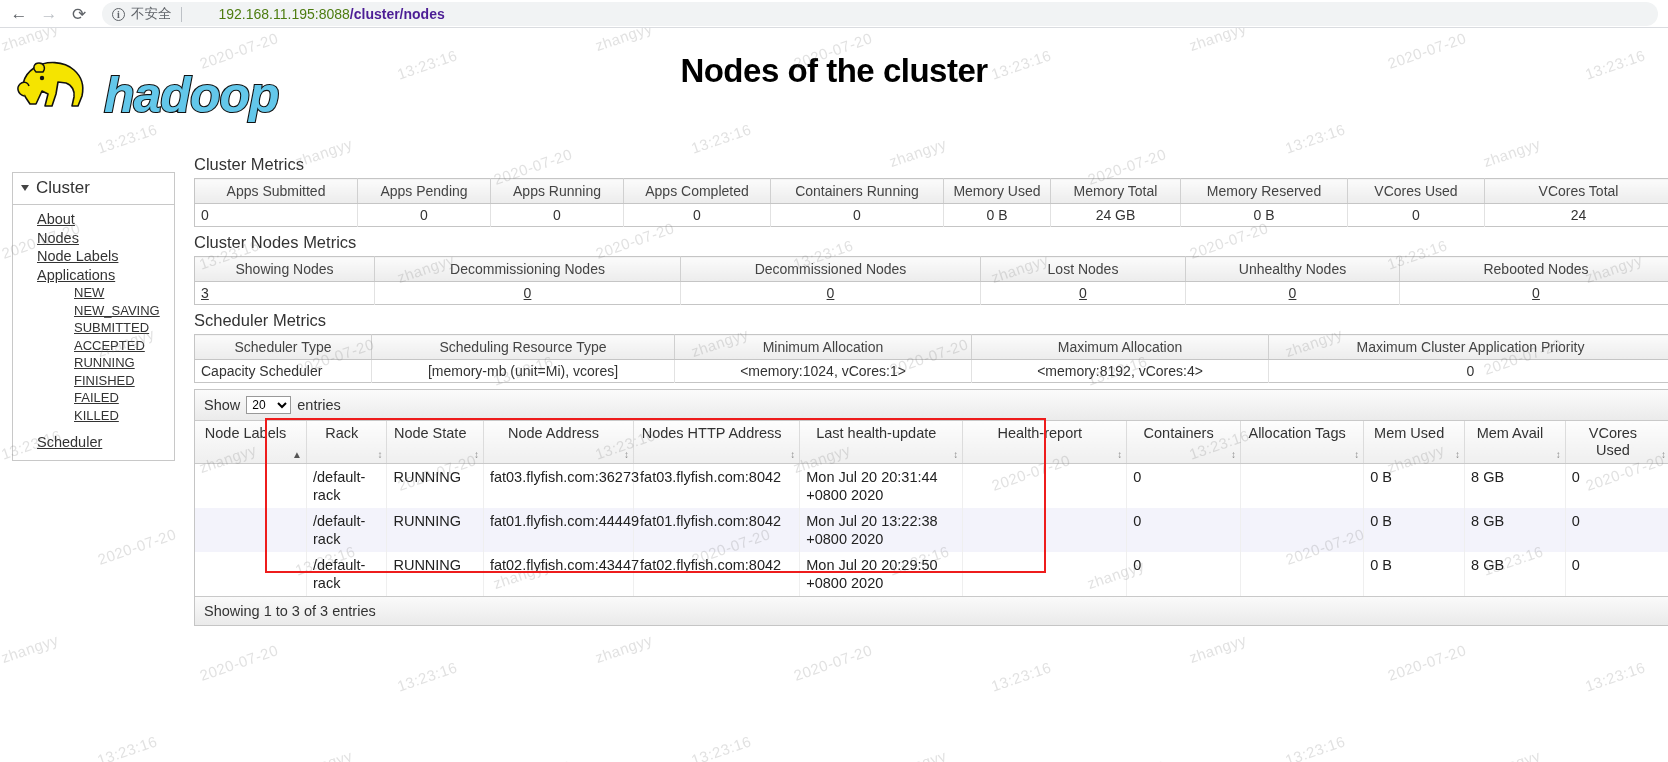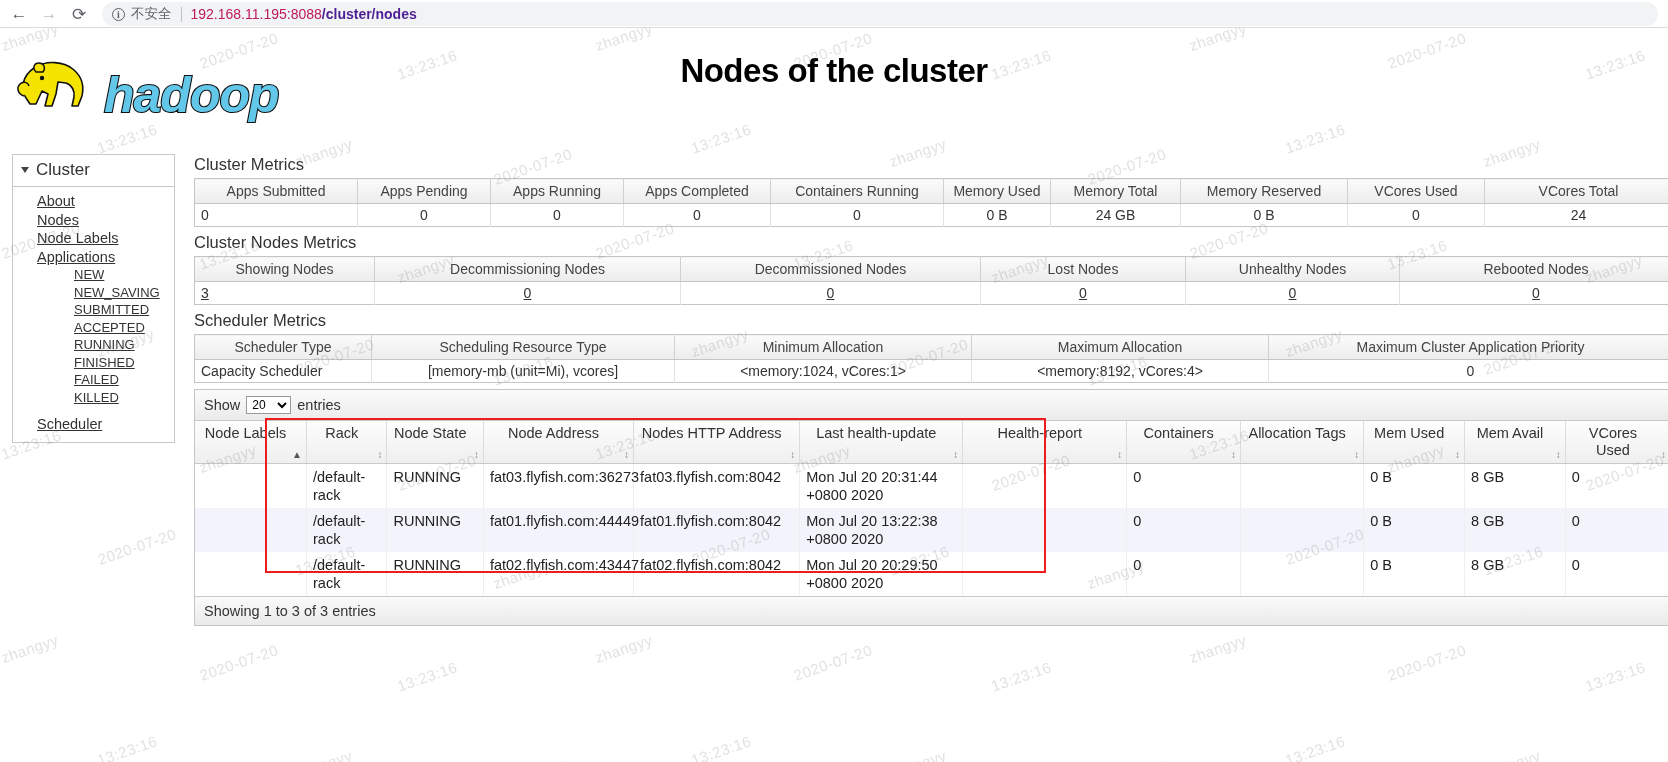--- a/index.html
+++ b/index.html
@@ -62,21 +62,21 @@
     font-size: 13.5px;
     white-space: nowrap;
   }
   #omni-divider {
     width: 1px; height: 15px;
     background: #bdc1c6;
     margin: 0 9px;
     flex: 0 0 auto;
   }
   #url-text { font-size: 14px; color: #202124; white-space: nowrap; }
-  .url-host { color: #be185d; }
+  .url-host { color: #4d7c0f; margin-left: 28px; }
   .url-path { color: #4c1d95; font-weight: bold; }
   #bar-underline {
     position: absolute; left: 0; right: 0; bottom: 0;
     height: 1px; background: #dadce0;
   }
 
   
   #page {
     position: relative;
     width: 1668px;
@@ -103,20 +103,21 @@
   
   #sidebar {
     position: absolute;
     left: 12px; top: 126px;
     width: 163px;
   }
   .panel {
     border: 1px solid #c8c8c8;
     background: #fff;
     margin-bottom: 6px;
+    margin-top: 18px;
   }
   .panel-head {
     padding: 5px 8px 6px 8px;
     font-size: 17px;
     color: #333;
     border-bottom: 1px solid #c8c8c8;
     display: flex;
     align-items: center;
     gap: 7px;
     cursor: pointer;

